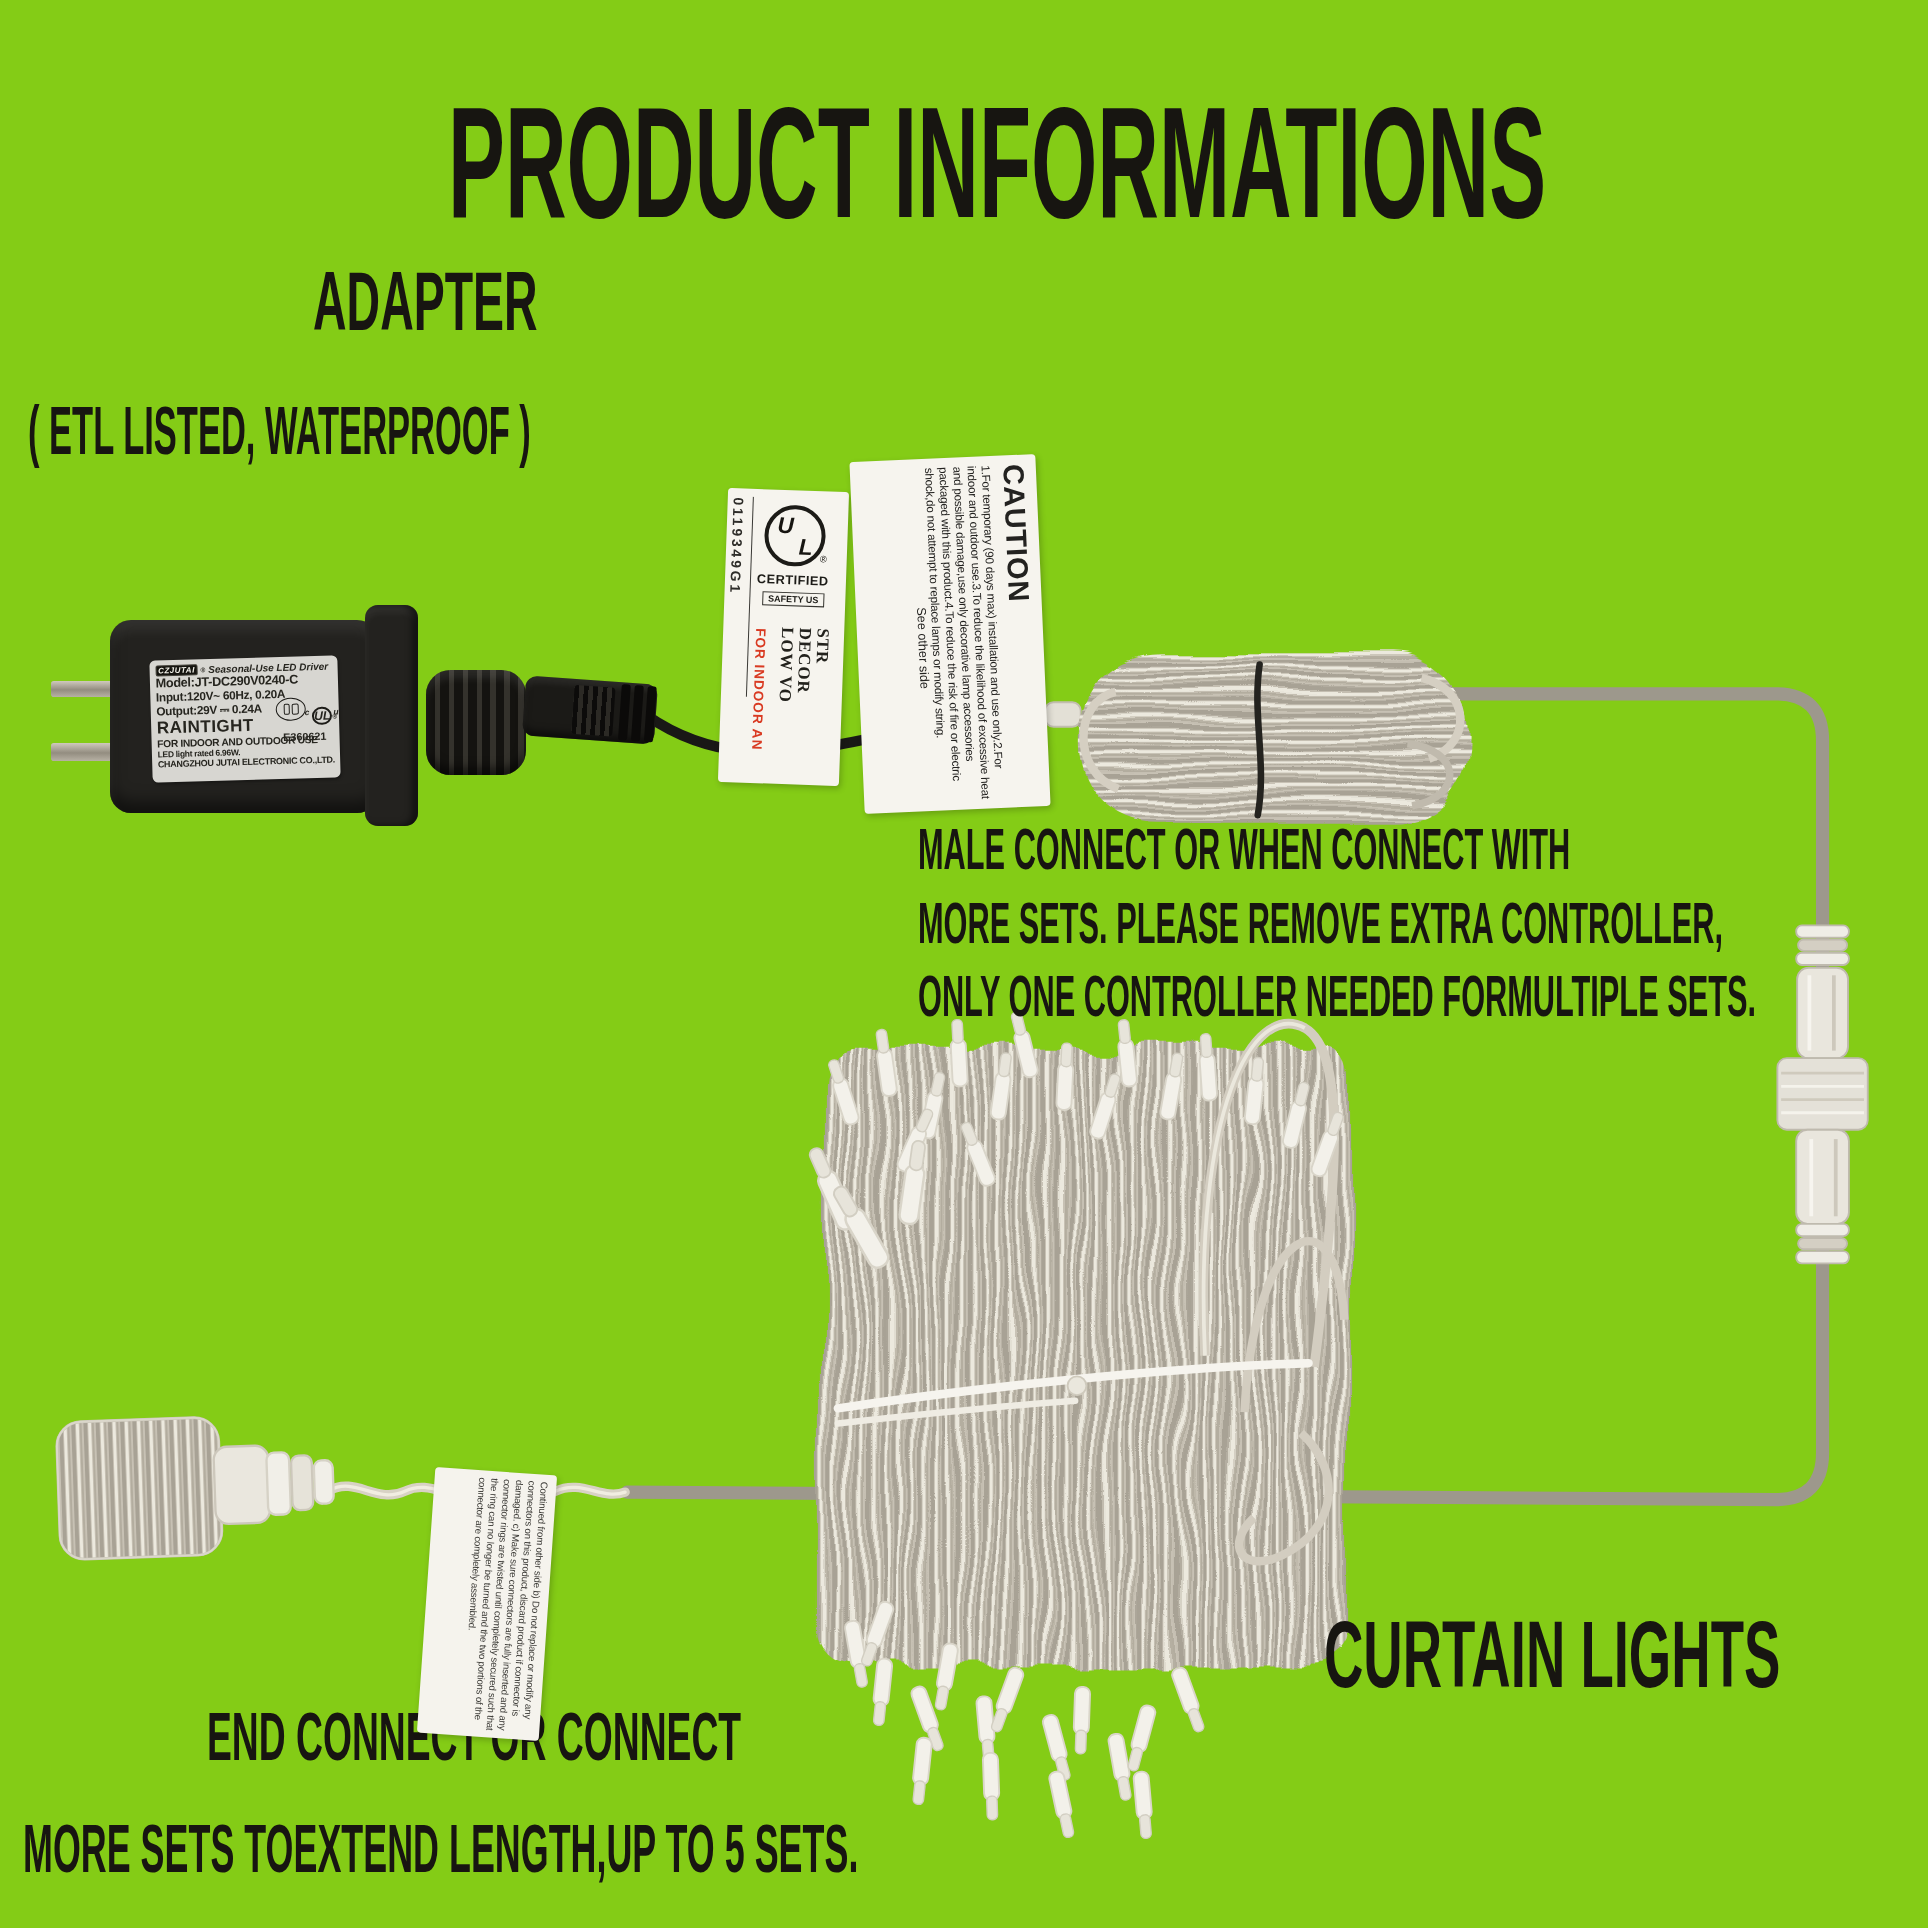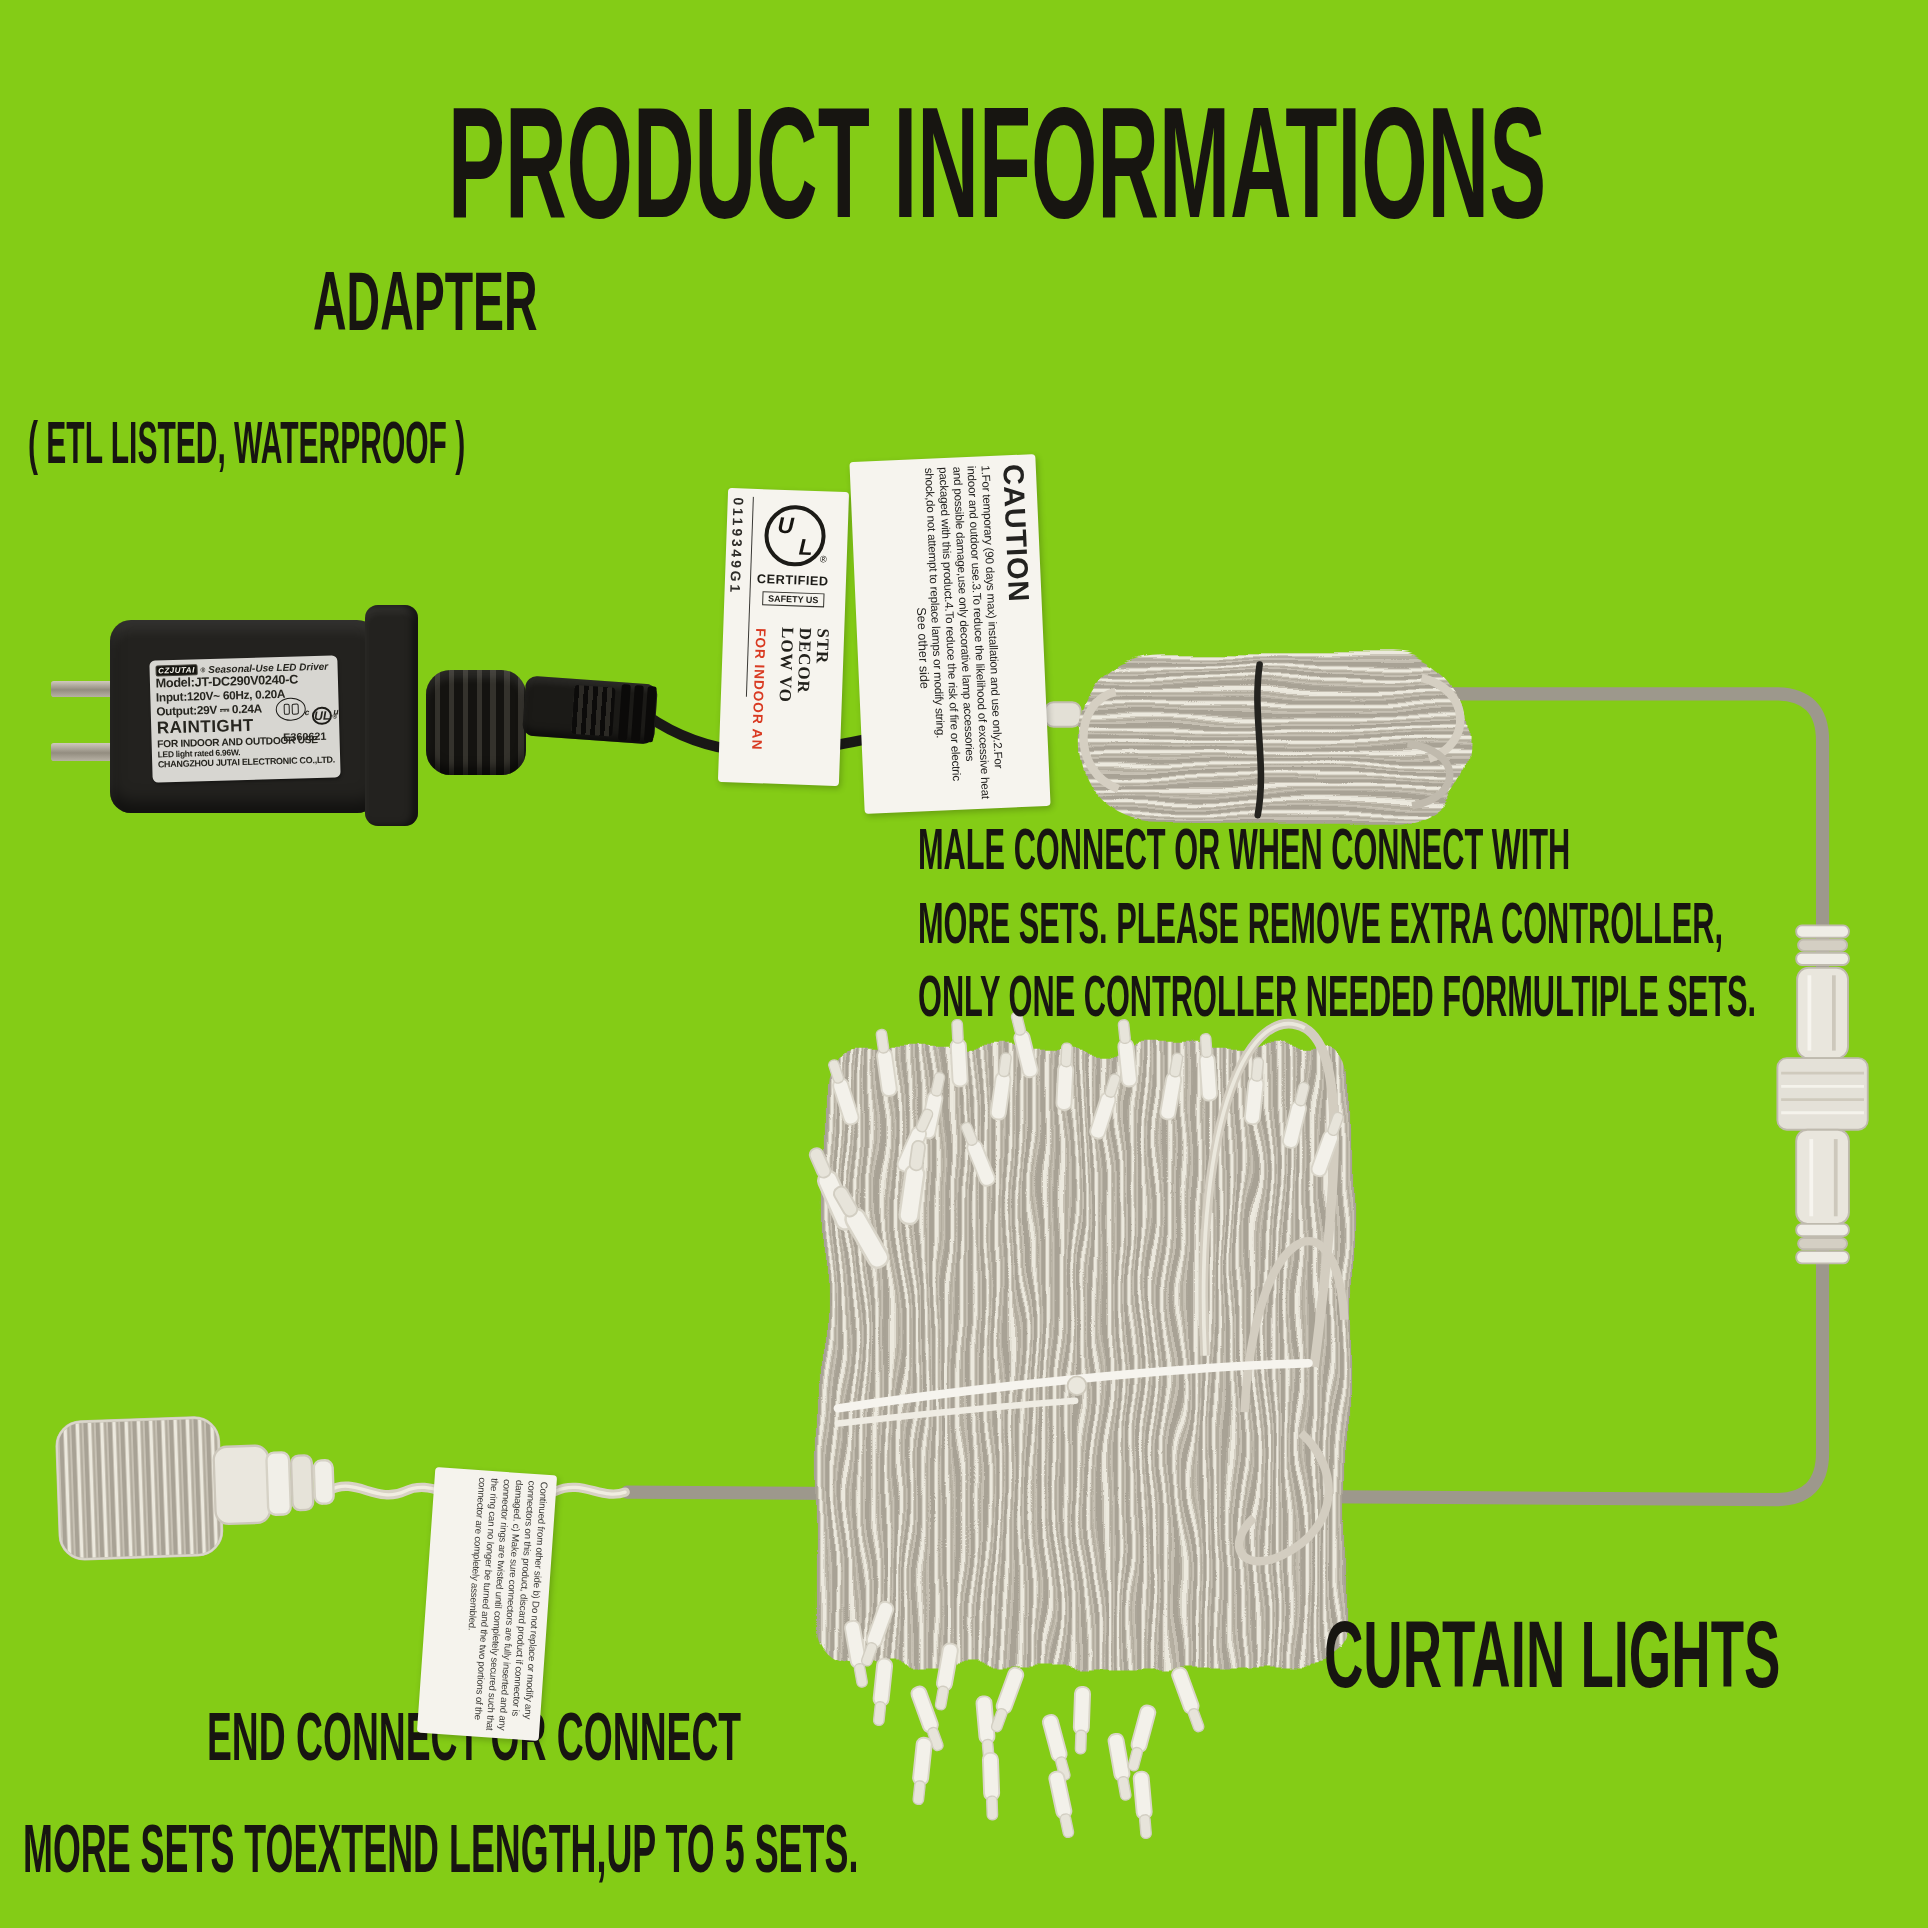--- a/index.html
+++ b/index.html
@@ -198,21 +198,21 @@
   </svg>
 
   <div class="abs" style="left:448px;top:72px;font-size:158px;">
     <span class="cond" style="--sx:1;transform:scaleX(0.54);">PRODUCT INFORMATIONS</span>
   </div>
 
   <div class="abs" style="left:313px;top:254px;font-size:83px;text-align:center;">
     <span class="cond" style="transform:scaleX(0.56);">ADAPTER</span>
   </div>
 
-  <div class="abs" style="left:28px;top:408px;font-size:60px;">
+  <div class="abs" style="left:28px;top:391px;font-size:69px;">
     <span class="cond" style="transform:scaleX(0.50);">( ETL LISTED, WATERPROOF )</span>
   </div>
 
 
   <div class="abs" style="left:918px;top:815px;font-size:58px;">
     <span class="cond" style="transform:scaleX(0.53);">MALE CONNECT OR WHEN CONNECT WITH</span>
   </div>
   <div class="abs" style="left:918px;top:889px;font-size:58px;">
     <span class="cond" style="transform:scaleX(0.53);">MORE SETS. PLEASE REMOVE EXTRA CONTROLLER,</span>
   </div>

